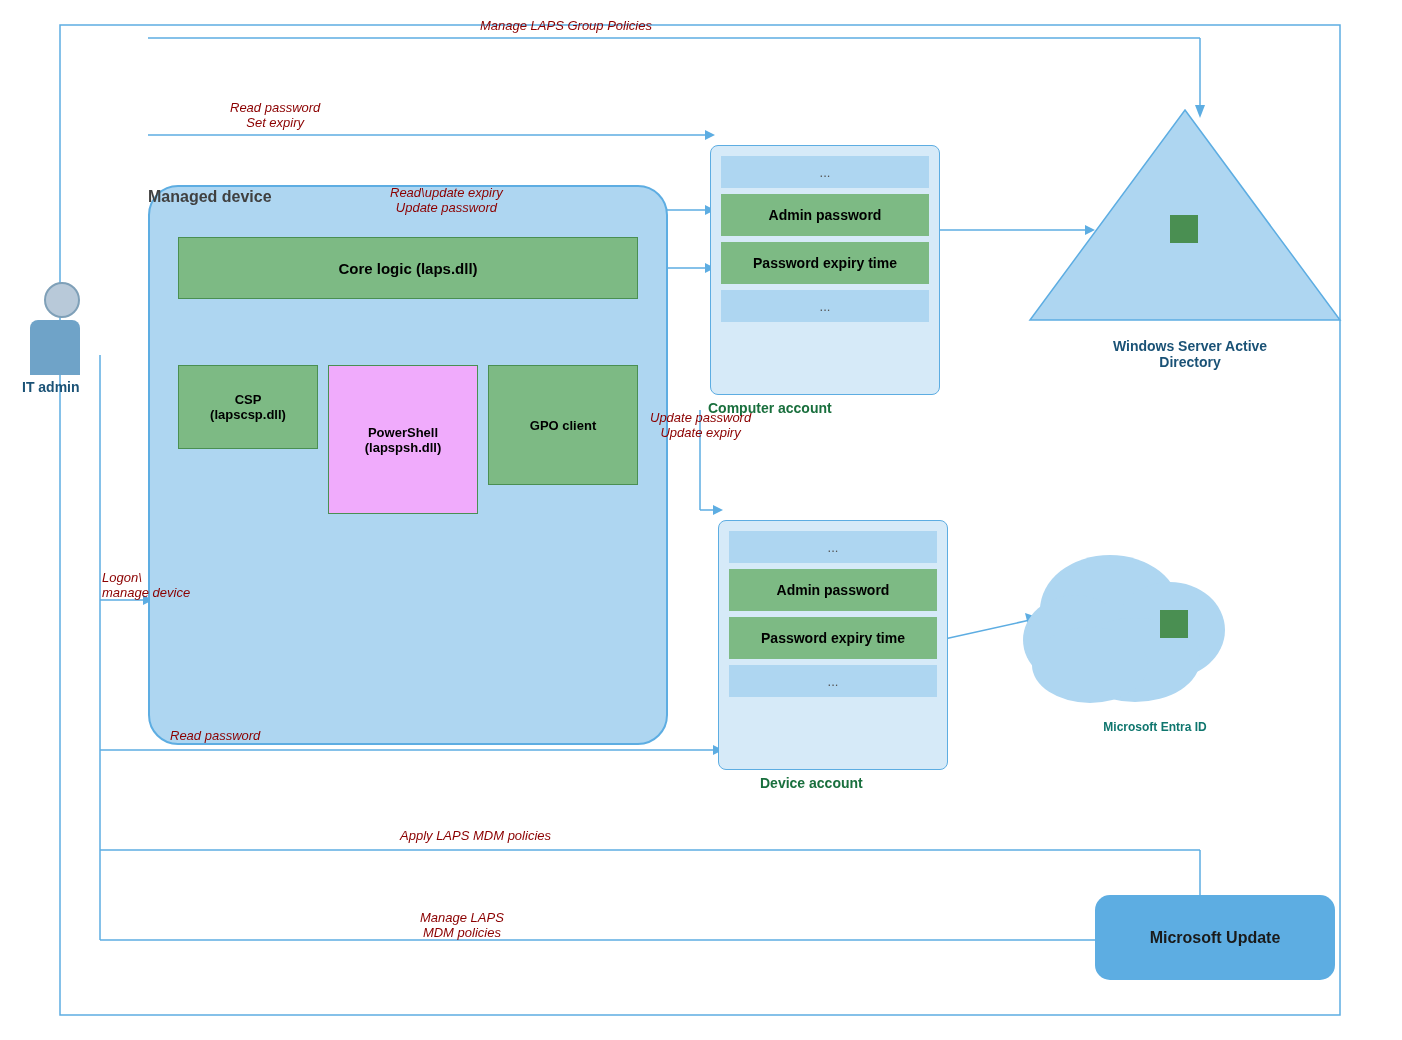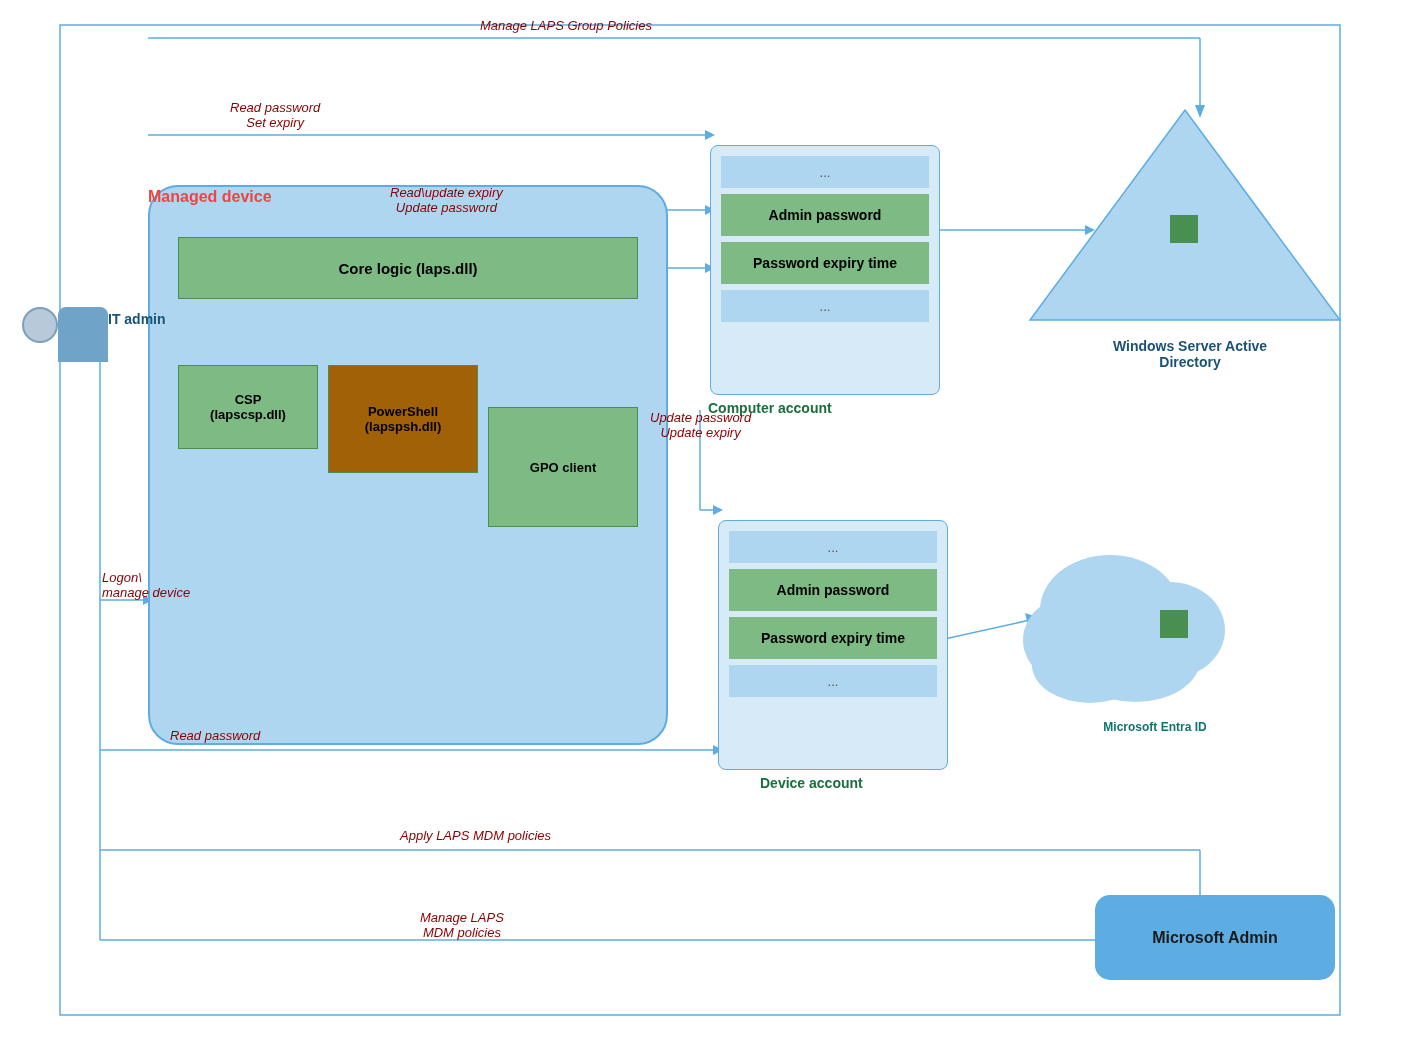--- a/index.html
+++ b/index.html
@@ -31,21 +31,21 @@
       width: 520px;
       height: 560px;
       background: #aed6f1;
       border-radius: 30px;
       border: 2px solid #5dade2;
     }
     .managed-device-label {
       position: absolute;
       left: 148px;
       top: 188px;
-      color: #ef4444;
+      color: #404040;
       font-weight: bold;
       font-size: 16px;
     }
   </style>
 </head>
 <body>
 
 <div class="diagram-container">
 
   <svg class="diagram-svg">
@@ -113,24 +113,24 @@
   <div class="managed-device"></div>
   <div class="managed-device-label">Managed device</div>
 
   <div style="position:absolute; left:178px; top:237px; width:460px; height:62px; background:#7dba84; border:1.5px solid #4a8f52; display:flex; align-items:center; justify-content:center;">
     <span style="font-weight:bold; font-size:15px;">Core logic (laps.dll)</span>
   </div>
 
   <div style="position:absolute; left:178px; top:365px; width:140px; height:84px; background:#7dba84; border:1.5px solid #4a8f52; display:flex; align-items:center; justify-content:center; text-align:center; font-weight:bold; font-size:13px; padding:5px;">
     <span>CSP<br>(lapscsp.dll)</span>
   </div>
-  <div style="position:absolute; left:328px; top:365px; width:150px; height:108px; background:#a16207; border:1.5px solid #4a8f52; display:flex; align-items:center; justify-content:center; text-align:center; font-weight:bold; font-size:13px; padding:5px;">
+  <div style="position:absolute; left:328px; top:365px; width:150px; height:149px; background:#f0abfc; border:1.5px solid #4a8f52; display:flex; align-items:center; justify-content:center; text-align:center; font-weight:bold; font-size:13px; padding:5px;">
     <span>PowerShell<br>(lapspsh.dll)</span>
   </div>
-  <div style="position:absolute; left:488px; top:365px; width:150px; height:120px; background:#7dba84; border:1.5px solid #4a8f52; display:flex; align-items:center; justify-content:center; text-align:center; font-weight:bold; font-size:13px; padding:5px;margin-top:42px;">
+  <div style="position:absolute; left:488px; top:365px; width:150px; height:120px; background:#7dba84; border:1.5px solid #4a8f52; display:flex; align-items:center; justify-content:center; text-align:center; font-weight:bold; font-size:13px; padding:5px;">
     <span>GPO client</span>
   </div>
 
   <div style="position:absolute; left:710px; top:145px; width:230px; height:250px; background:#d6eaf8; border:1.5px solid #5dade2; border-radius:8px; padding:10px;">
     <div style="background:#aed6f1; height:32px; display:flex; align-items:center; justify-content:center; font-size:13px; color:#555; margin-bottom:6px;">
       <span>...</span>
     </div>
     <div style="background:#7dba84; height:42px; display:flex; align-items:center; justify-content:center; font-weight:bold; font-size:14px; margin-bottom:6px;">
       <span>Admin password</span>
     </div>
@@ -152,21 +152,21 @@
     </div>
     <div style="background:#7dba84; height:42px; display:flex; align-items:center; justify-content:center; font-weight:bold; font-size:14px; margin-bottom:6px;">
       <span>Password expiry time</span>
     </div>
     <div style="background:#aed6f1; height:32px; display:flex; align-items:center; justify-content:center; font-size:13px; color:#555;">
       <span>...</span>
     </div>
   </div>
   <div style="position:absolute; left:760px; top:775px; color:#196f3d; font-weight:bold; font-size:14px;">Device account</div>
 
-  <div style="position:absolute; left:22px; top:307px; display:flex; flex-direction:row; align-items:flex-start;">
+  <div style="position:absolute; left:22px; top:282px; display:flex; flex-direction:column; align-items:flex-end;">
 
     <div style="width:36px; height:36px; border-radius:50%; background:#b8c9d9; border:2px solid #7fa0b8; margin-bottom:2px;"></div>
 
     <div style="width:50px; height:55px; background:#6fa3c8; border-radius:8px 8px 0 0; display:flex; align-items:flex-start; justify-content:center;"></div>
 
     <div style="color:#1a5276; font-weight:bold; font-size:14px; text-align:center; margin-top:4px;">IT
 admin</div>
   </div>
 
   <div style="position:absolute; left:480px; top:18px; color:#8B0000; font-style:italic; font-size:13px;">
@@ -201,16 +201,16 @@
     Manage LAPS<br>MDM policies
   </div>
 
   <div style="position:absolute; left:1090px; top:338px; color:#1a5276; font-weight:bold; font-size:14px; text-align:center; width:200px;">
     Windows Server Active<br>Directory
   </div>
 
   <div style="position:absolute; left:1065px; top:720px; color:#0f766e; font-weight:bold; font-size:12px; text-align:center; width:180px;">Microsoft Entra ID</div>
 
   <div style="position:absolute; left:1095px; top:895px; width:240px; height:85px; background:#5dade2; border-radius:15px; display:flex; align-items:center; justify-content:center;">
-    <span style="font-weight:bold; font-size:16px; color:#1a1a1a;">Microsoft Admin</span>
+    <span style="font-weight:bold; font-size:16px; color:#1a1a1a;">Microsoft Update</span>
   </div>
 
 </div>
 
 </body></html>

